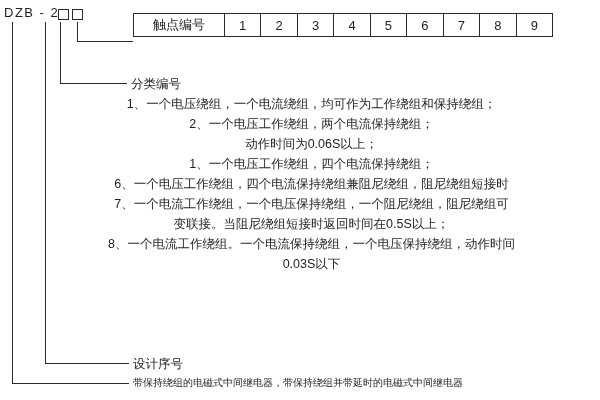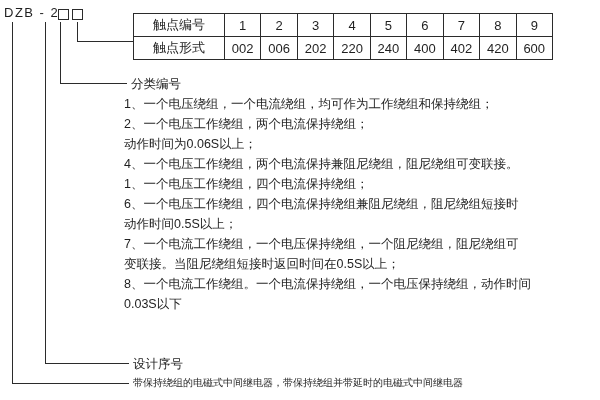--- a/index.html
+++ b/index.html
@@ -30,21 +30,21 @@
     border:1px solid #2b2b2b;text-align:center;vertical-align:middle;
     height:22px;padding:0;white-space:nowrap;overflow:hidden;
   }
   table.contact td.hdr{width:90px;}
   
   .callout{position:absolute;font-size:12.5px;white-space:nowrap;color:#1f1f1f;}
   #class-label{left:131px;top:76px;}
   #design-label{left:133px;top:356px;}
   #desc-label{left:133px;top:376px;font-size:10px;}
   
-  #class-list{position:absolute;left:124px;top:94px;font-size:12.5px;}
+  #class-list{position:absolute;left:108px;top:94px;font-size:12.5px;text-align:center;}
   #class-list .ln{height:20px;line-height:20px;white-space:nowrap;}
 </style>
 </head>
 <body>
 
 <div id="stage">
 
   <span class="model-prefix">DZB - 2</span>
   <span class="ph-box b1"></span>
   <span class="ph-box b2"></span>
@@ -68,45 +68,31 @@
       <td>1</td>
       <td>2</td>
       <td>3</td>
       <td>4</td>
       <td>5</td>
       <td>6</td>
       <td>7</td>
       <td>8</td>
       <td>9</td>
     </tr>
-    <tr>
-      <td class="hdr">触点形式</td>
-      <td>002</td>
-      <td>006</td>
-      <td>202</td>
-      <td>220</td>
-      <td>240</td>
-      <td>400</td>
-      <td>402</td>
-      <td>420</td>
-      <td>600</td>
-    </tr>
   </tbody>
     </table>
 
   <div class="callout" id="class-label">分类编号</div>
 
   <div id="class-list">
     <div class="ln">1、一个电压绕组，一个电流绕组，均可作为工作绕组和保持绕组；</div>
     <div class="ln">2、一个电压工作绕组，两个电流保持绕组；</div>
     <div class="ln">动作时间为0.06S以上；</div>
-    <div class="ln">4、一个电压工作绕组，两个电流保持兼阻尼绕组，阻尼绕组可变联接。</div>
     <div class="ln">1、一个电压工作绕组，四个电流保持绕组；</div>
     <div class="ln">6、一个电压工作绕组，四个电流保持绕组兼阻尼绕组，阻尼绕组短接时</div>
-    <div class="ln">动作时间0.5S以上；</div>
     <div class="ln">7、一个电流工作绕组，一个电压保持绕组，一个阻尼绕组，阻尼绕组可</div>
     <div class="ln">变联接。当阻尼绕组短接时返回时间在0.5S以上；</div>
     <div class="ln">8、一个电流工作绕组。一个电流保持绕组，一个电压保持绕组，动作时间</div>
     <div class="ln">0.03S以下</div>
   </div>
 
   <div class="callout" id="design-label">设计序号</div>
 
   <div class="callout" id="desc-label">带保持绕组的电磁式中间继电器，带保持绕组并带延时的电磁式中间继电器</div>
 

